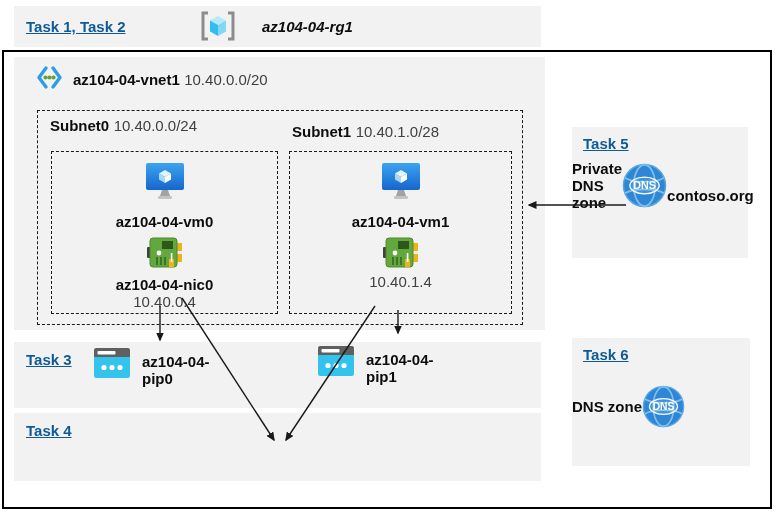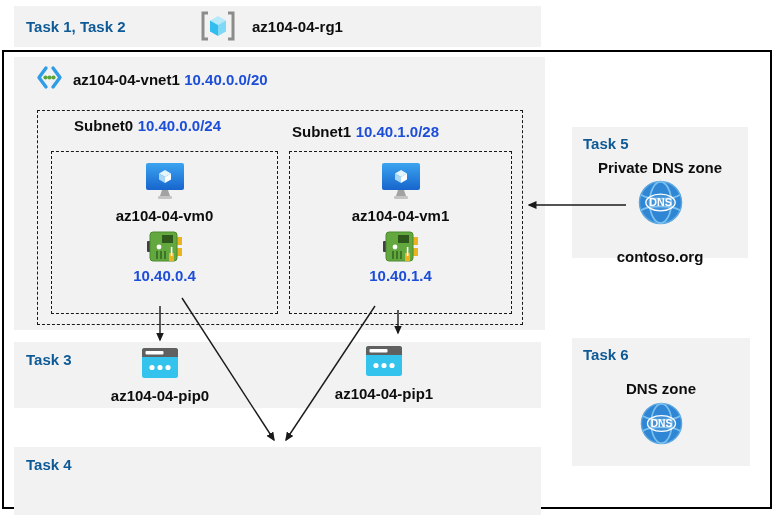--- a/index.html
+++ b/index.html
@@ -4,40 +4,40 @@
 <style>
   html,body{margin:0;padding:0;background:#fff;}
   .canvas{position:relative;width:776px;height:517px;background:#fff;
           font-family:"Liberation Sans",sans-serif;color:#000;overflow:hidden;}
   .frame{position:absolute;left:2px;top:50px;width:770px;height:459px;
          border:2px solid #000;box-sizing:border-box;background:#fff;z-index:1;}
   .panel{position:absolute;background:#f2f2f2;z-index:2;}
   .top-band{left:14px;top:6px;width:527px;height:41px;}
   .vnet-panel{left:14px;top:57px;width:531px;height:273px;}
   .task3-band{left:14px;top:342px;width:527px;height:66px;}
-  .task4-band{left:14px;top:447px;width:527px;height:68px;}
+  .task4-band{left:14px;top:413px;width:527px;height:68px;}
   .task5-box{left:572px;top:127px;width:176px;height:131px;}
   .task6-box{left:572px;top:338px;width:178px;height:128px;}
-  .task-label{font-weight:700;font-size:15px;color:#0e5a96;}
+  .task-label{font-weight:700;font-size:15px;color:#0e5a96;text-decoration:underline;}
   .bold-name{font-weight:700;font-size:15px;color:#0d0d0d;}
-  .plain-txt{font-weight:700;font-size:15px;color:#1d4ed8;}
+  .plain-txt{font-weight:400;font-size:15px;color:#404040;}
   .abs{position:absolute;}
   .dashed-box{position:absolute;border:1.5px dashed #1a1a1a;box-sizing:border-box;}
   .outer-dashed{left:23px;top:53px;width:486px;height:215px;}
   .subnet0-box{left:13px;top:40px;width:227px;height:163px;}
   .subnet1-box{left:251px;top:40px;width:223px;height:163px;text-align:right;}
   .subnet-col{display:flex;flex-direction:column;align-items:center;padding-top:10px;height:100%;box-sizing:border-box;}
-  .vm-name{}
+  .vm-name{margin-top:6px;}
   .nic-img{margin-top:6px;}
-  .res-group{position:absolute;display:flex;flex-direction:column;align-items:center;width:132px;}
+  .res-group{position:absolute;display:flex;flex-direction:row;align-items:flex-start;width:132px;gap:12px;}
   .pip0-group{left:80px;top:6px;}
   .pip1-group{left:304px;top:4px;}
   .nsg-group{left:197px;top:11px;}
   .pip-label{margin-top:5px;}
-  .center-stack{display:flex;flex-direction:column;align-items:center;text-align:center;}
+  .center-stack{display:flex;flex-direction:row;align-items:center;}
   .arrow-layer{position:absolute;left:0;top:0;z-index:10;pointer-events:none;}
   .hdr-row{position:absolute;display:flex;align-items:center;gap:10px;}
 </style>
 </head>
 <body>
 
 <div class="canvas">
 
   <div class="frame"></div>
 
@@ -45,42 +45,42 @@
     <span class="task-label abs" style="left:12px;top:12px;">Task 1, Task 2</span>
     <span class="abs" style="left:185px;top:4px;">
       <svg width="38" height="32" viewBox="0 0 38 32">
         <path d="M9 3 H4 V29 H9" fill="none" stroke="#8c8c8c" stroke-width="3"></path>
         <path d="M29 3 H34 V29 H29" fill="none" stroke="#8c8c8c" stroke-width="3"></path>
         <polygon points="19,6 27,10.5 19,15 11,10.5" fill="#b7e9f9"></polygon>
         <polygon points="11,10.5 19,15 19,26 11,21.5" fill="#33bdef"></polygon>
         <polygon points="27,10.5 19,15 19,26 27,21.5" fill="#7fd9f6"></polygon>
       </svg>
     </span>
-    <span class="bold-name abs" style="left:238px;top:12px;">az104-04-rg1</span>
+    <span class="bold-name abs" style="left:248px;top:12px;font-style:italic;">az104-04-rg1</span>
   </div>
 
   <div class="panel vnet-panel">
     <div class="hdr-row" style="left:22px;top:8px;">
       <span>
         <svg width="27" height="25" viewBox="0 0 27 25">
           <path d="M10 3 L3 12.5 L10 22" fill="none" stroke="#2f9ce8" stroke-width="3.4" stroke-linecap="round" stroke-linejoin="round"></path>
           <path d="M17 3 L24 12.5 L17 22" fill="none" stroke="#2f9ce8" stroke-width="3.4" stroke-linecap="round" stroke-linejoin="round"></path>
           <circle cx="9.5" cy="12.5" r="2.1" fill="#5ba53c"></circle>
           <circle cx="13.5" cy="12.5" r="2.1" fill="#5ba53c"></circle>
           <circle cx="17.5" cy="12.5" r="2.1" fill="#5ba53c"></circle>
         </svg>
       </span>
       <span>
         <span class="bold-name">az104-04-vnet1</span>
         <span class="plain-txt">10.40.0.0/20</span>
       </span>
     </div>
 
     <div class="dashed-box outer-dashed">
-      <span class="abs" style="left:12px;top:6px;margin-left:24px;">
+      <span class="abs" style="left:12px;top:6px;">
         <span class="bold-name">Subnet0</span>
         <span class="plain-txt">10.40.0.0/24</span>
       </span>
       <span class="abs" style="left:254px;top:12px;">
         <span class="bold-name">Subnet1</span>
         <span class="plain-txt">10.40.1.0/28</span>
       </span>
 
       <div class="dashed-box subnet0-box">
         <div class="subnet-col">
@@ -109,20 +109,21 @@
               <rect x="3" y="2" width="27" height="29" rx="3" fill="#63a83e" stroke="#4a8a2c" stroke-width="1"></rect>
               <rect x="15" y="5" width="11" height="8" fill="#2e571c"></rect>
               <circle cx="12" cy="17" r="2.4" fill="#fff"></circle>
               <rect x="9" y="21" width="2" height="8" fill="#3c7526"></rect>
               <rect x="13" y="21" width="2" height="8" fill="#3c7526"></rect>
               <rect x="17" y="21" width="2" height="8" fill="#3c7526"></rect>
               <rect x="22" y="23" width="5" height="8" fill="#edb31f"></rect>
               <rect x="23.8" y="17" width="1.6" height="9" fill="#fff"></rect>
             </svg>
           </span>
+          <span class="bold-name" style="margin-top:3px;">az104-04-nic0</span>
           <span class="plain-txt">10.40.0.4</span>
         </div>
       </div>
 
       <div class="dashed-box subnet1-box">
         <div class="subnet-col">
           <span>
             <svg width="40" height="41" viewBox="0 0 40 41">
               <defs>
                 <linearGradient id="vmg1" x1="0" y1="0" x2="0" y2="1">

